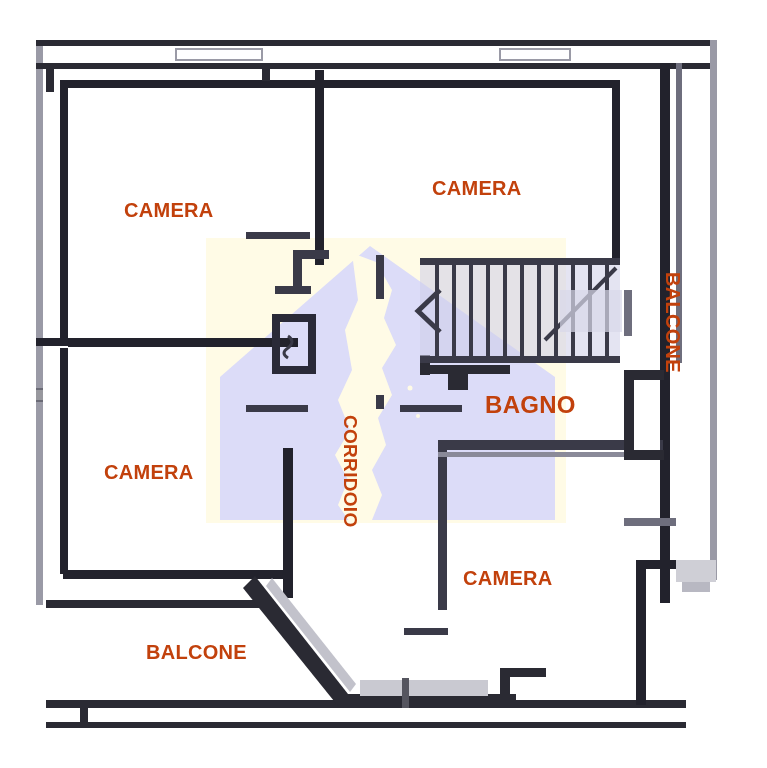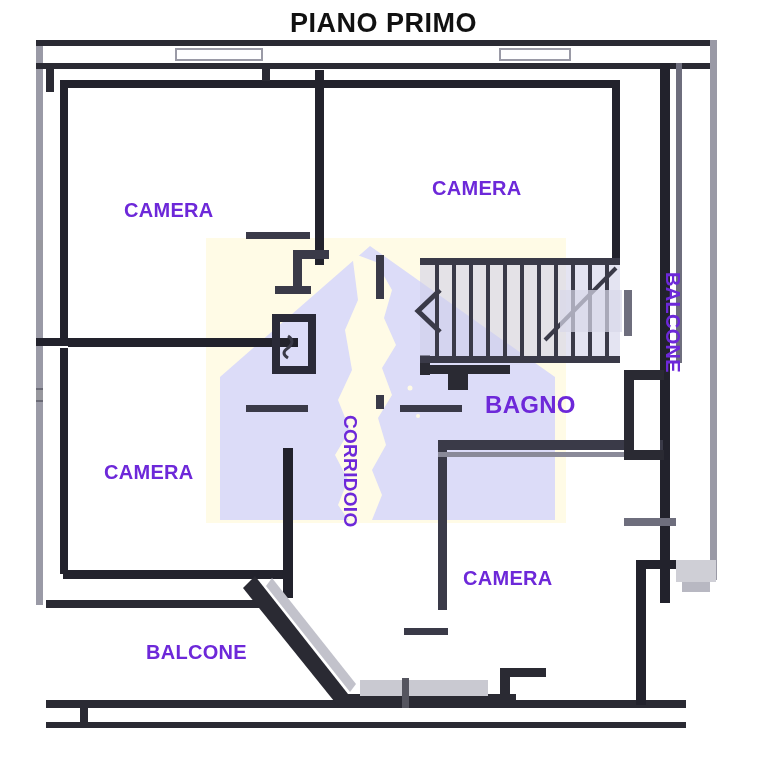--- a/index.html
+++ b/index.html
@@ -33,21 +33,21 @@
   }
   #svgplan {
     position: absolute;
     top: 0;
     left: 0;
   }
   .room-label {
     position: absolute;
     font-family: "Liberation Sans", sans-serif;
     font-weight: bold;
-    color: #6d28d9;
+    color: #c2410c;
     white-space: nowrap;
     letter-spacing: 0.3px;
   }
   .lbl-camera-tl { left: 124px; top: 199px; font-size: 20px; }
   .lbl-camera-tr { left: 432px; top: 177px; font-size: 20px; }
   .lbl-camera-bl { left: 104px; top: 461px; font-size: 20px; }
   .lbl-camera-br { left: 463px; top: 567px; font-size: 20px; }
   .lbl-bagno     { left: 485px; top: 391px; font-size: 24px; }
   .lbl-balcone-b { left: 146px; top: 641px; font-size: 20px; }
   .lbl-balcone-r {
@@ -59,21 +59,20 @@
     left: 339px; top: 415px; font-size: 19px;
     writing-mode: vertical-rl;
     text-orientation: mixed;
   }
 </style>
 </head>
 <body>
 
 <div id="plan">
 
-  <div id="title">PIANO PRIMO</div>
 
   <svg id="svgplan" width="767" height="768" viewBox="0 0 767 768">
 
     <g>
       <rect x="206" y="238" width="360" height="285" fill="#fffbe6"></rect>
       <polygon points="220,377 370,246 555,377 555,520 220,520" fill="#dcdcf8"></polygon>
       <path d="M352,253 L358,300 L345,330 L352,370 L338,400 L350,430
                L335,455 L348,480 L338,505 L352,525 L372,520 L382,495
                L372,470 L386,445 L378,418 L392,395 L382,368 L396,345
                L384,318 L392,290 L376,262 Z" fill="#fffbe6"></path>

